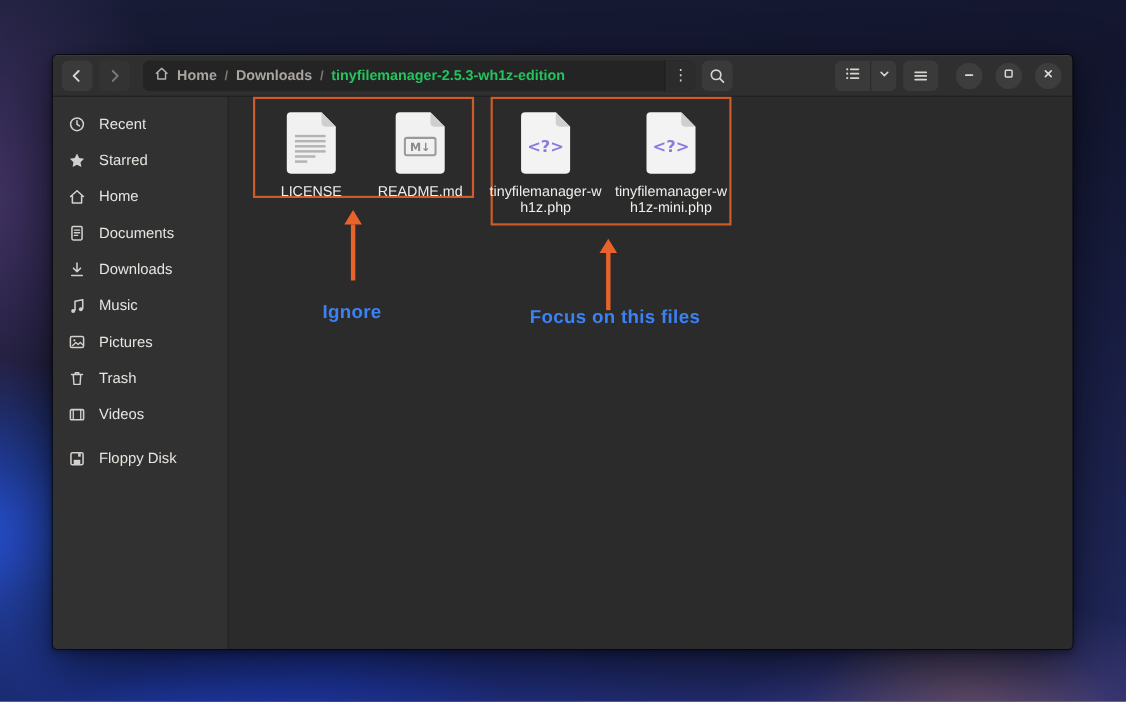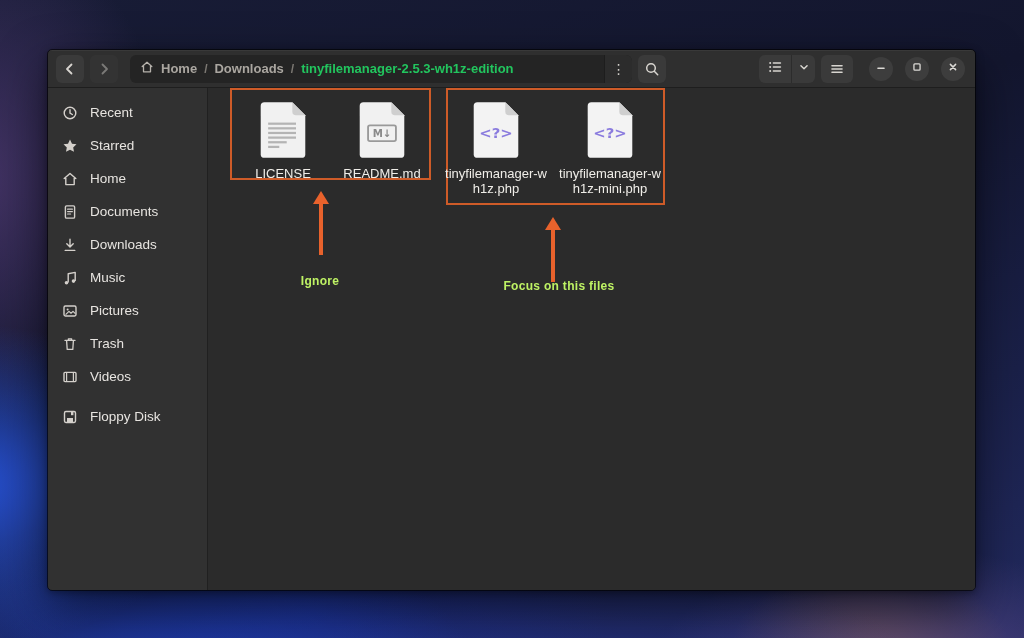--- a/index.html
+++ b/index.html
@@ -97,22 +97,22 @@
 
   
   .annot-box { position:absolute; border:2px solid #CE5B28; }
   .annot-arrow { position:absolute; width:18px; display:flex; flex-direction:column; align-items:center; }
   .annot-arrow .head {
     width:0; height:0; border-left:8px solid transparent; border-right:8px solid transparent;
     border-bottom:13px solid #E8622C;
   }
   .annot-arrow .shaft { width:4px; background:#E8622C; }
   .annot-label {
-    position:absolute; transform:translateX(-50%); color:#bef264;
-    font-size:12px; font-weight:600; letter-spacing:.3px; white-space:nowrap;
+    position:absolute; transform:translateX(-50%); color:#3b82f6;
+    font-size:17px; font-weight:600; letter-spacing:.3px; white-space:nowrap;
   }
 
   
   .paper { width:100%; height:100%; }
 </style>
 </head>
 <body>
 
 <div class="screen">
   <div class="window">

